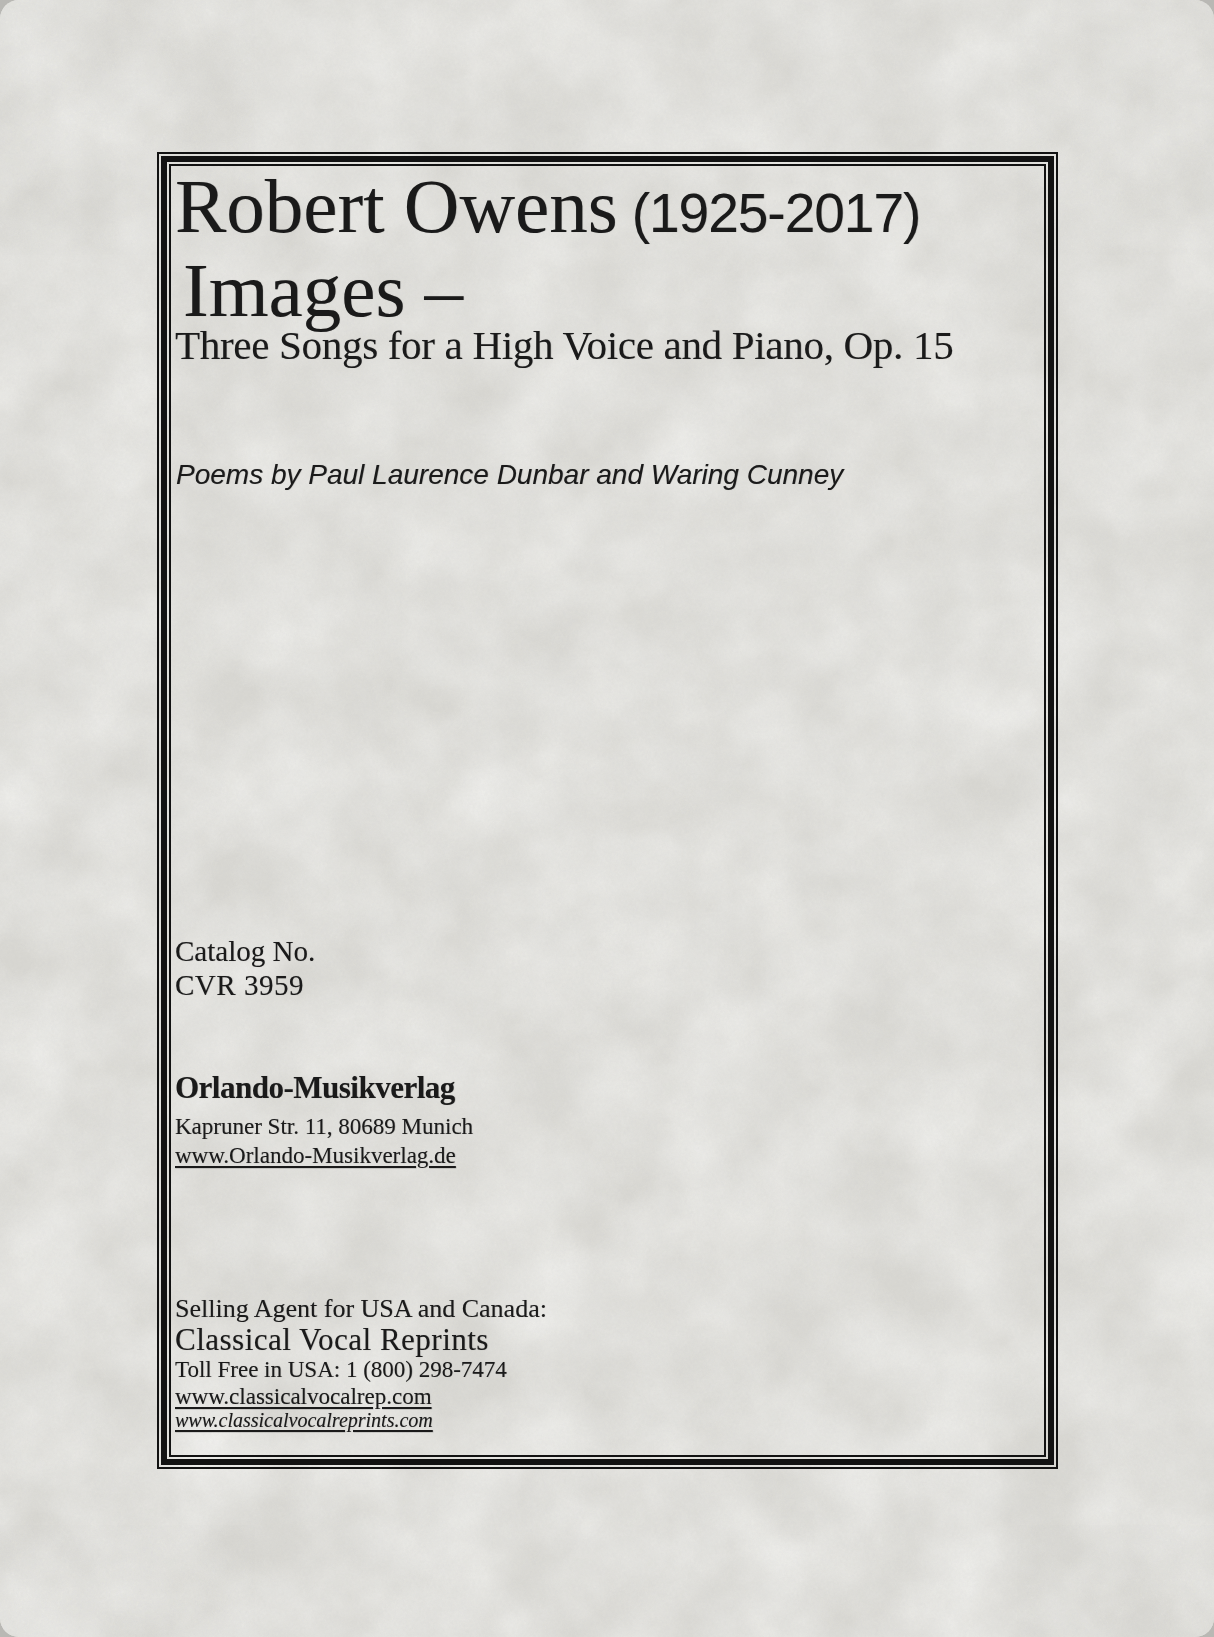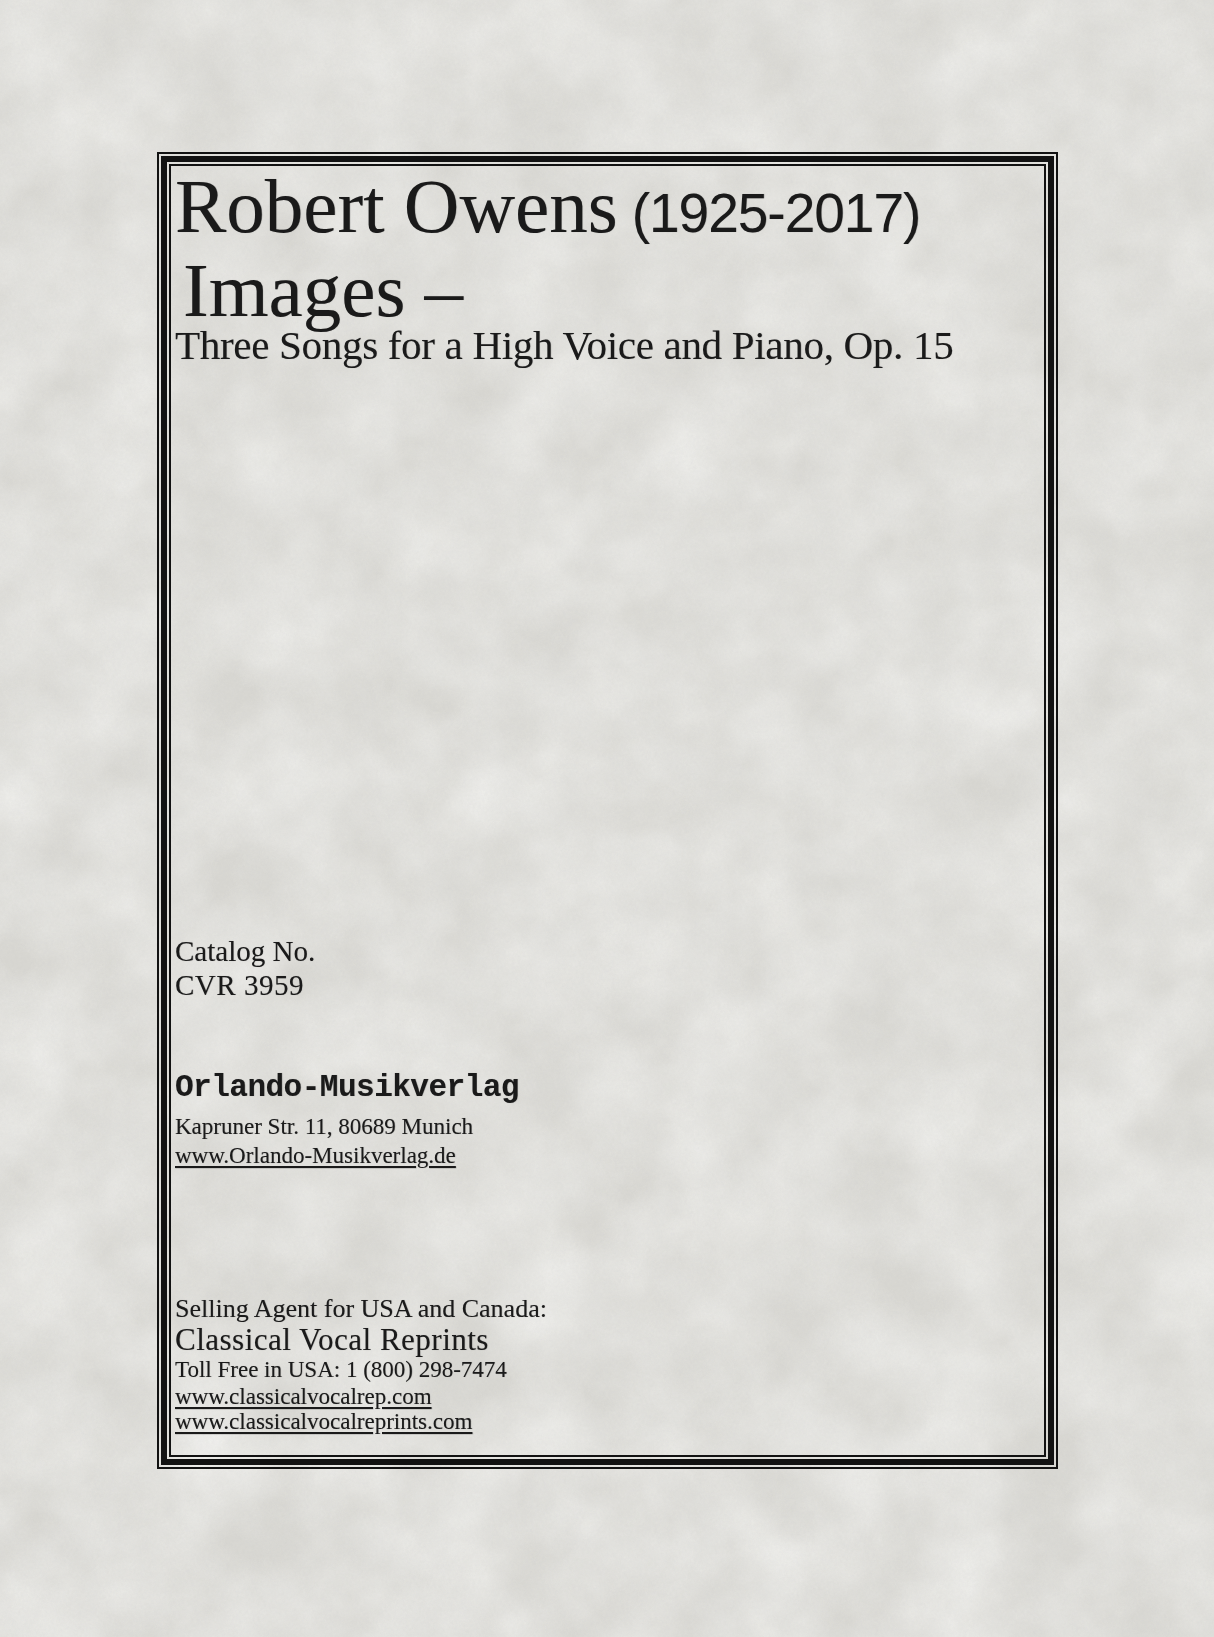--- a/index.html
+++ b/index.html
@@ -3,47 +3,48 @@
 <meta charset="utf-8">
 <style>
   html,body{margin:0;padding:0;background:#b9b8b4;}
   .page{
     position:relative;
     width:1214px;height:1637px;
     background:#d8d7d2;
     overflow:hidden;
     font-family:"Liberation Serif", serif;
     color:#1a1a1a;
+    border-radius:19px;
   }
   .texture{position:absolute;left:0;top:0;width:1214px;height:1637px;}
   .frame{
     position:absolute;left:157px;top:152px;width:901px;height:1317px;
     box-sizing:border-box;border:2px solid #121212;padding:2px;
   }
   .frame-mid{box-sizing:border-box;width:100%;height:100%;border:6px solid #121212;padding:2px;}
   .frame-inner{box-sizing:border-box;width:100%;height:100%;border:2px solid #121212;}
   .tblock{
     position:absolute;left:175px;line-height:1.04;white-space:nowrap;
     text-shadow:0.4px 0.4px 0.7px rgba(25,25,25,0.35);
   }
   .title-line{top:166px;font-size:77px;}
   .composer-dates{font-family:"Liberation Sans", sans-serif;font-size:55px;margin-left:14px;letter-spacing:-1px;}
   .work-title{top:250px;font-size:77px;margin-left:8px;}
   .work-subtitle{top:324px;font-size:41px;letter-spacing:-0.3px;}
   .poems-credit{top:460px;left:176px;font-family:"Liberation Sans", sans-serif;font-style:italic;font-size:28px;}
   .catalog-label{top:936px;font-size:29px;}
   .catalog-number{top:970px;font-size:29px;letter-spacing:0.5px;text-align:center;}
-  .publisher-name{top:1072px;font-family:Liberation Mono, monospace;font-weight:700;font-size:31px;letter-spacing:-0.5px;}
+  .publisher-name{top:1072px;font-family:Liberation Serif, serif;font-weight:700;font-size:31px;letter-spacing:-0.5px;}
   .publisher-address{top:1115px;font-family:Liberation Serif, serif;font-size:23px;}
   .publisher-website{top:1144px;font-size:23px;}
   .agent-heading{top:1295px;font-size:26px;}
   .agent-name{top:1324px;font-size:31px;letter-spacing:0.5px;}
   .agent-phone{top:1358px;font-size:23px;}
   .agent-website-1{top:1385px;font-size:23px;}
-  .agent-website-2{top:1410px;font-size:23px;}
+  .agent-website-2{top:1410px;font-size:20px;font-style:italic;}
   .underlined{text-decoration:underline;text-decoration-thickness:2px;text-underline-offset:3px;}
 </style>
 </head>
 <body>
 
 <div class="page">
 
   <svg class="texture" width="1214" height="1637" viewBox="0 0 1214 1637" xmlns="http://www.w3.org/2000/svg" aria-hidden="true">
     <defs>
       <filter id="mottleLight" x="0" y="0" width="100%" height="100%">
@@ -72,20 +73,21 @@
   </div>
 
   <div class="tblock title-line">
     <span>Robert Owens</span><span class="composer-dates">(1925-2017)</span>
   </div>
 
   <div class="tblock work-title">Images –</div>
 
   <div class="tblock work-subtitle">Three Songs for a High Voice and Piano, Op. 15</div>
 
+  <div class="tblock poems-credit">Poems by Paul Laurence Dunbar and Waring Cunney</div>
 
   <div class="tblock catalog-label">Catalog No.</div>
   <div class="tblock catalog-number">CVR 3959</div>
 
   <div class="tblock publisher-name">Orlando-Musikverlag</div>
   <div class="tblock publisher-address">Kapruner Str. 11, 80689 Munich</div>
   <div class="tblock publisher-website underlined">www.Orlando-Musikverlag.de</div>
 
   <div class="tblock agent-name">Classical Vocal Reprints</div>
   <div class="tblock agent-heading">Selling Agent for USA and Canada:</div>

